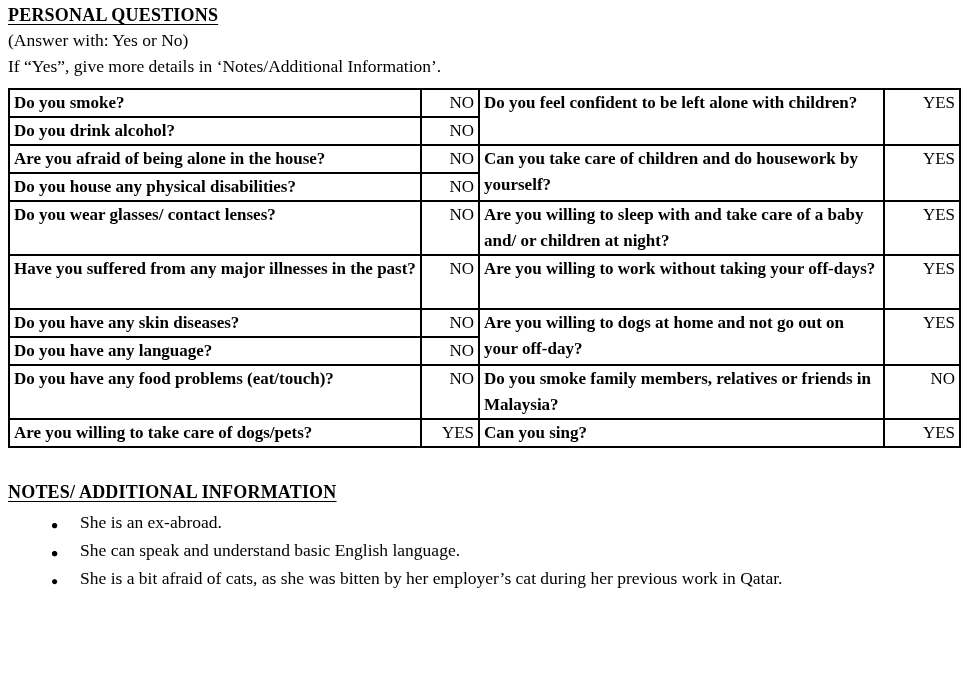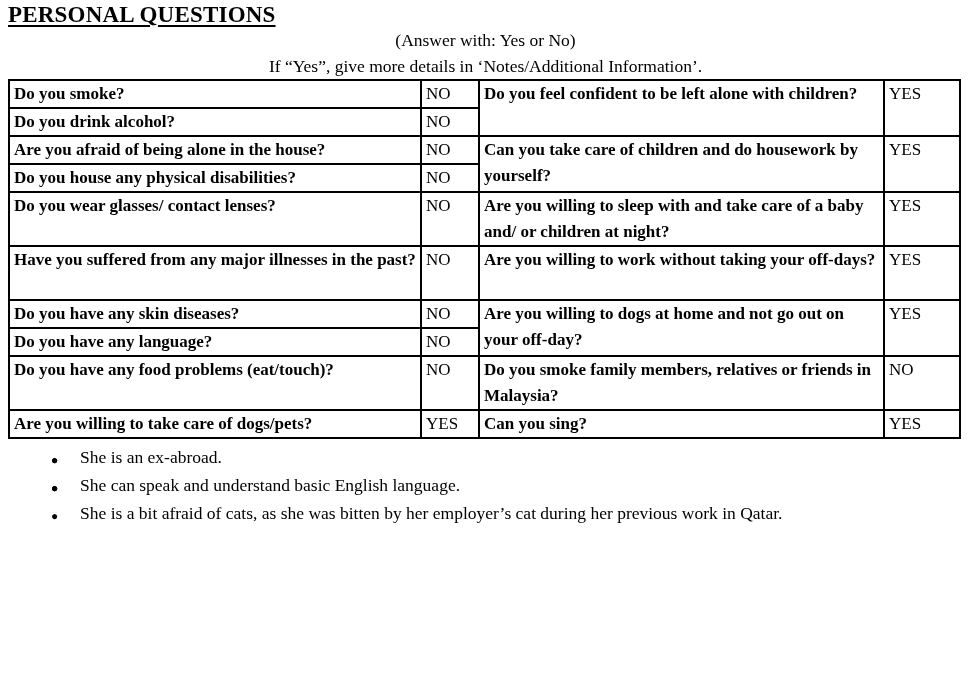--- a/index.html
+++ b/index.html
@@ -11,53 +11,52 @@
     width: 969px;
     height: 683px;
     font-family: "Liberation Serif", serif;
     color: #000000;
     overflow: hidden;
   }
   .page {
     padding: 3px 6px 0 8px;
   }
   .doc-title {
-    font-size: 23px;
+    font-size: 18px;
     line-height: 24px;
     font-weight: bold;
     text-decoration: underline;
     text-underline-offset: 3px;
     letter-spacing: 0.2px;
   }
   .instruction {
     font-size: 17.5px;
     line-height: 26px;
-    text-align: center;
   }
   table.qa {
     border-collapse: collapse;
     table-layout: fixed;
     width: 829px;
-    margin-top: 0;
+    margin-top: 9px;
   }
   table.qa td {
     border: 2px solid #000000;
     vertical-align: top;
     font-size: 17px;
     line-height: 26px;
     padding: 0 4px;
     overflow: hidden;
   }
   td.q {
     font-weight: bold;
     padding-left: 7px;
     padding-right: 8px;
   }
   td.a {
-    text-align: left;
+    text-align: right;
     font-weight: normal;
   }
   col.c-lq { width: 412px; }
   col.c-la { width: 58px; }
   col.c-rq { width: 405px; }
   col.c-ra { width: 76px; }
   tr.h27 { height: 27px; }
   tr.h28 { height: 28px; }
   tr.h54 { height: 54px; }
   .notes-heading {
@@ -155,20 +154,21 @@
       </tr>
       <tr class="h27">
         <td class="q">Are you willing to take care of dogs/pets?</td>
         <td class="a">YES</td>
         <td class="q">Can you sing?</td>
         <td class="a">YES</td>
       </tr>
     </tbody>
   </table>
 
+  <div class="notes-heading">NOTES/ ADDITIONAL INFORMATION</div>
 
   <ul class="notes-list">
     <li>
       <span class="bullet">●</span>
     </li>
     <li>
       <span class="bullet">●</span>
       <span>She is an ex-abroad.</span>
     </li>
     <li>

